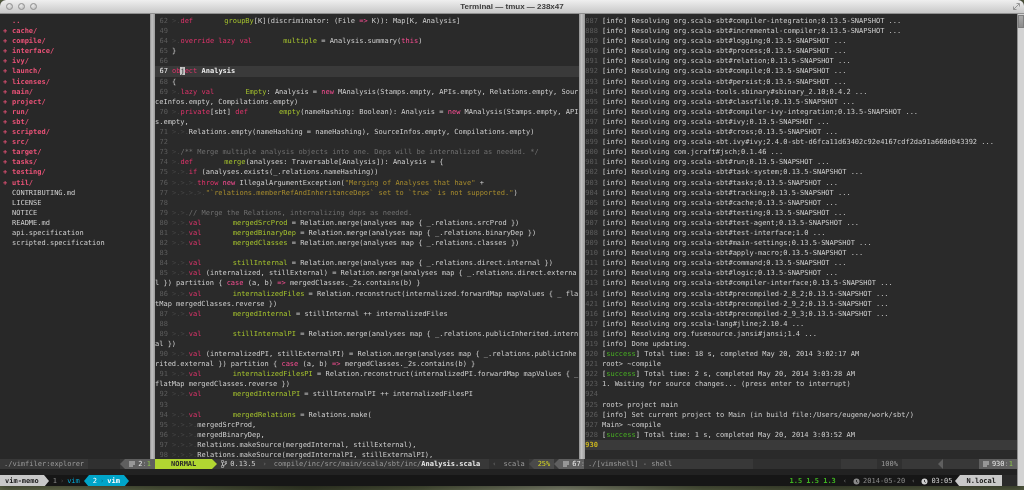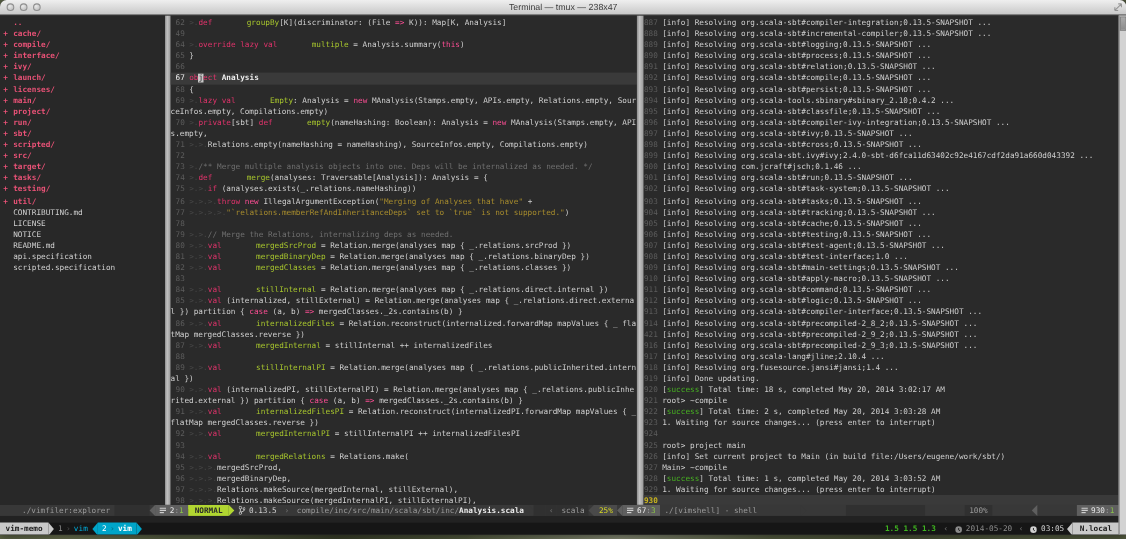--- a/index.html
+++ b/index.html
@@ -19,21 +19,21 @@
     position:absolute;top:0;left:0;width:1024px;height:486px;
     border-radius:6px 6px 0 0;overflow:hidden;
     box-shadow:0 2px 10px rgba(0,0,0,.5);
     background:#2a2a2a;
   }
   
   .titlebar{
     height:13px;background:linear-gradient(#efefef,#c8c8c8);
     border-bottom:1px solid #8f8f8f;position:relative;
     display:flex;align-items:center;justify-content:center;
-    font-family:"Liberation Sans",sans-serif;font-size:8px;color:#3c3c3c;
+    font-family:"Liberation Sans",sans-serif;font-size:8px;color:#3c3c3c;font-weight:bold;
   }
   .lights{position:absolute;left:6px;top:3px;display:flex;gap:5px;}
   .light{width:7px;height:7px;border-radius:50%;
     background:radial-gradient(circle at 35% 30%, #e9e9e9, #b9b9b9);
     border:1px solid #8f8f8f;box-sizing:border-box;}
   .resize-ic{position:absolute;right:3px;top:2px;width:9px;height:9px;opacity:.7;}
   
   .term{position:relative;height:473px;background:#2a2a2a;
     font-size:7px;line-height:10.1px;color:#cfcfcf;}
   .term-cols{display:flex;height:445px;margin-right:7px;overflow:hidden;}
@@ -66,41 +66,41 @@
   .t-succ{color:#47b022;}
   .t-cur{background:#c8c8c8;color:#1a1a1a;}
   
   .xrow{white-space:pre;}
   .xmark{display:inline-block;width:9px;padding-left:3px;color:#ea5277;font-weight:bold;}
   .xdir{color:#ea5277;font-weight:bold;}
   .xfile{color:#d0d0d0;}
   
   .sl-row{display:flex;height:10px;margin-right:7px;font-size:7px;line-height:10px;}
   .sl{display:flex;align-items:stretch;overflow:hidden;background:#383838;}
-  .sl-explorer{width:155px;padding-left:16px;}
+  .sl-explorer{width:155px;}
   .sl-editor{width:429px;}
   .sl-shell{flex:1;gap:36px;}
   .seg{display:flex;align-items:center;padding:0 4px;white-space:pre;}
-  .seg-mode{background:#b1d631;color:#2a2a2a;font-weight:bold;padding:0 6px;}
+  .seg-mode{background:#b1d631;color:#2a2a2a;font-weight:bold;padding:0 16px;}
   .seg-pos{background:#5f5f5f;color:#e8e8e8;}
   .seg-pct{background:#4a4a4a;color:#d6d622;}
   .fill{flex:1;background:#303030;}
   .sl .dim{color:#9a9a9a;}
   .sl .fname{color:#ececec;font-weight:bold;}
   .sl .green{color:#8bc34a;}
   .thin{color:#6f6f6f;padding:0 3px;display:flex;align-items:center;background:#303030;}
   .thin2{color:#6f6f6f;padding:0 3px;display:flex;align-items:center;}
   
   .arr{width:0;height:0;border-top:5px solid transparent;border-bottom:5px solid transparent;}
   .arr-r{border-left:5px solid;}
   .arr-l{border-right:5px solid;}
   .ic{display:inline-block;margin-right:3px;}
   
   .cmdline{height:6px;background:#222222;}
-  .tmuxbar{display:flex;height:12px;background:#161616;margin-right:7px;
+  .tmuxbar{display:flex;height:12px;background:#161616;margin-right:22px;
     font-size:7px;line-height:12px;align-items:stretch;color:#8a8a8a;}
   .tarr{width:0;height:0;border-top:6px solid transparent;border-bottom:6px solid transparent;}
   .tseg-session{background:#c9c9c9;color:#1a1a1a;font-weight:bold;padding:0 5px;display:flex;align-items:center;}
   .twin{display:flex;align-items:center;padding:0 4px;white-space:pre;}
   .twin .idx{color:#8a8a8a;}
   .twin .sep{color:#4a4a4a;padding:0 3px;}
   .twin .name{color:#00aedd;}
   .twin-act{background:#00a5c9;color:#eafaff;display:flex;align-items:center;padding:0 4px;white-space:pre;}
   .twin-act .idx{color:#ffffff;}
   .twin-act .sep{color:#006e86;padding:0 3px;}
@@ -233,21 +233,20 @@
           <div class="trow"><span class="gut">919</span><span class="t-txt">[info] Done updating.</span></div>
           <div class="trow"><span class="gut">920</span><span class="t-txt">[</span><span class="t-succ">success</span><span class="t-txt">] Total time: 18 s, completed May 20, 2014 3:02:17 AM</span></div>
           <div class="trow"><span class="gut">921</span><span class="t-txt">root&gt; ~compile</span></div>
           <div class="trow"><span class="gut">922</span><span class="t-txt">[</span><span class="t-succ">success</span><span class="t-txt">] Total time: 2 s, completed May 20, 2014 3:03:28 AM</span></div>
           <div class="trow"><span class="gut">923</span><span class="t-txt">1. Waiting for source changes... (press enter to interrupt)</span></div>
           <div class="trow"><span class="gut">924</span></div>
           <div class="trow"><span class="gut">925</span><span class="t-txt">root&gt; project main</span></div>
           <div class="trow"><span class="gut">926</span><span class="t-txt">[info] Set current project to Main (in build file:/Users/eugene/work/sbt/)</span></div>
           <div class="trow"><span class="gut">927</span><span class="t-txt">Main&gt; ~compile</span></div>
           <div class="trow"><span class="gut">928</span><span class="t-txt">[</span><span class="t-succ">success</span><span class="t-txt">] Total time: 1 s, completed May 20, 2014 3:03:52 AM</span></div>
-          <div class="trow"><span class="gut">929</span><span class="t-txt">1. Waiting for source changes... (press enter to interrupt)</span></div>
           <div class="trow curline"><span class="gut">930</span></div>
         </div>
     </div>
 
     <div class="sl-row">
 
       <div class="sl sl-explorer">
         <span class="seg dim">./vimfiler:explorer</span>
         <span class="fill"></span>
         <span class="arr arr-l" style="border-right-color:#5f5f5f;"></span>

